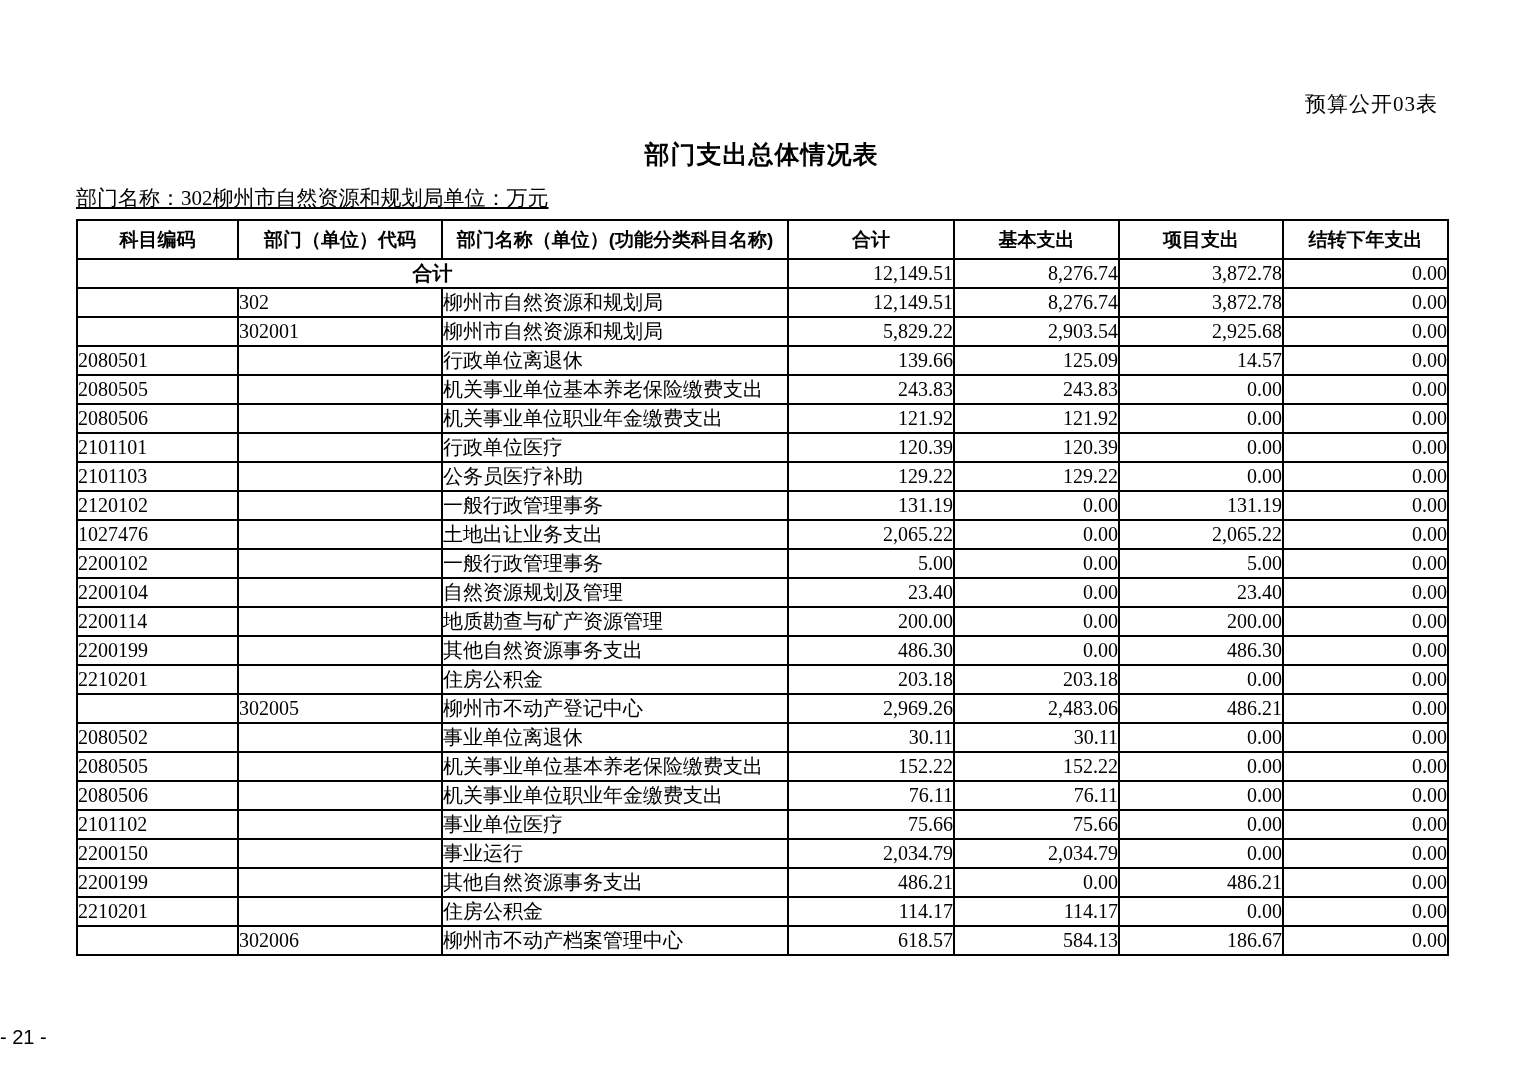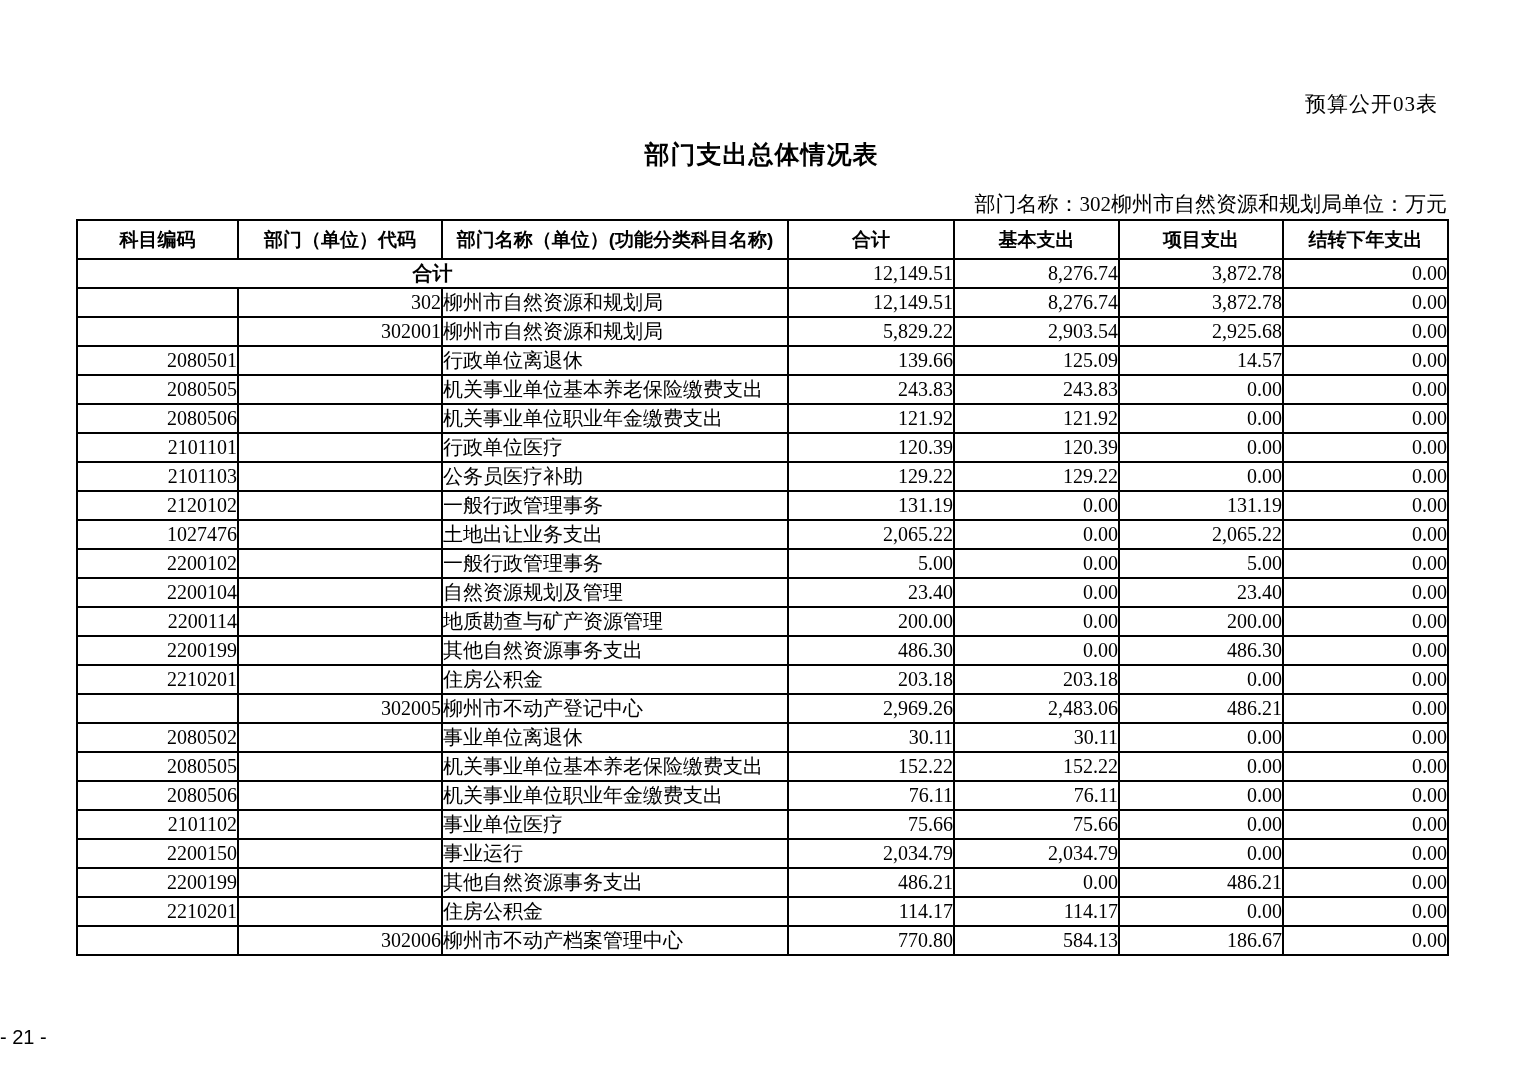--- a/index.html
+++ b/index.html
@@ -14,41 +14,42 @@
     position: absolute; top: 90px; right: 82px;
     font-size: 21px; letter-spacing: 1px;
   }
   .doc-title {
     position: absolute; top: 138px; left: 76px; width: 1371px;
     margin: 0; text-align: center;
     font-family: Liberation Mono, monospace;
     font-size: 25px; font-weight: bold; letter-spacing: 1px;
   }
   .meta-row {
-    position: absolute; top: 190px; left: 76px; width: 1371px;
-    display: flex; justify-content: flex-end;
+    position: absolute; top: 184px; left: 76px; width: 1371px;
+    display: flex; justify-content: flex-start;
     font-size: 21px;
+    text-decoration: underline;
   }
   table.budget {
     position: absolute; top: 219px; left: 76px; width: 1371px;
     border-collapse: collapse; table-layout: fixed;
   }
   table.budget th, table.budget td {
     border: 2px solid #000;
     overflow: hidden; white-space: nowrap;
     padding: 0;
   }
   table.budget th {
     height: 39px;
     font-family: "Liberation Sans", sans-serif;
     font-size: 19px; font-weight: bold;
     text-align: center;
   }
   table.budget td { height: 27.5px; font-size: 20px; }
-  td.code-cell  { text-align: right; padding-left: 11px; }
+  td.code-cell  { text-align: left; padding-left: 11px; }
   td.name-cell  { text-align: left; padding-left: 12px; }
   td.num-cell   { text-align: right; padding-right: 5px; }
   td.total-label-cell {
     text-align: center;
     font-family: "Liberation Sans", sans-serif;
     font-weight: bold; font-size: 20px;
   }
   .page-footer {
     position: absolute; top: 1026px; left: 0; width: 1520px;
     font-family: "Liberation Sans", sans-serif;
@@ -291,21 +292,21 @@
         <td class="name-cell">住房公积金</td>
         <td class="num-cell">114.17</td>
         <td class="num-cell">114.17</td>
         <td class="num-cell">0.00</td>
         <td class="num-cell">0.00</td>
       </tr>
       <tr>
         <td class="code-cell"></td>
         <td class="code-cell">302006</td>
         <td class="name-cell">柳州市不动产档案管理中心</td>
-        <td class="num-cell">770.80</td>
+        <td class="num-cell">618.57</td>
         <td class="num-cell">584.13</td>
         <td class="num-cell">186.67</td>
         <td class="num-cell">0.00</td>
       </tr>
     </tbody>
 </table>
 
 <div class="page-footer">- 21 -</div>
 
 </body></html>

